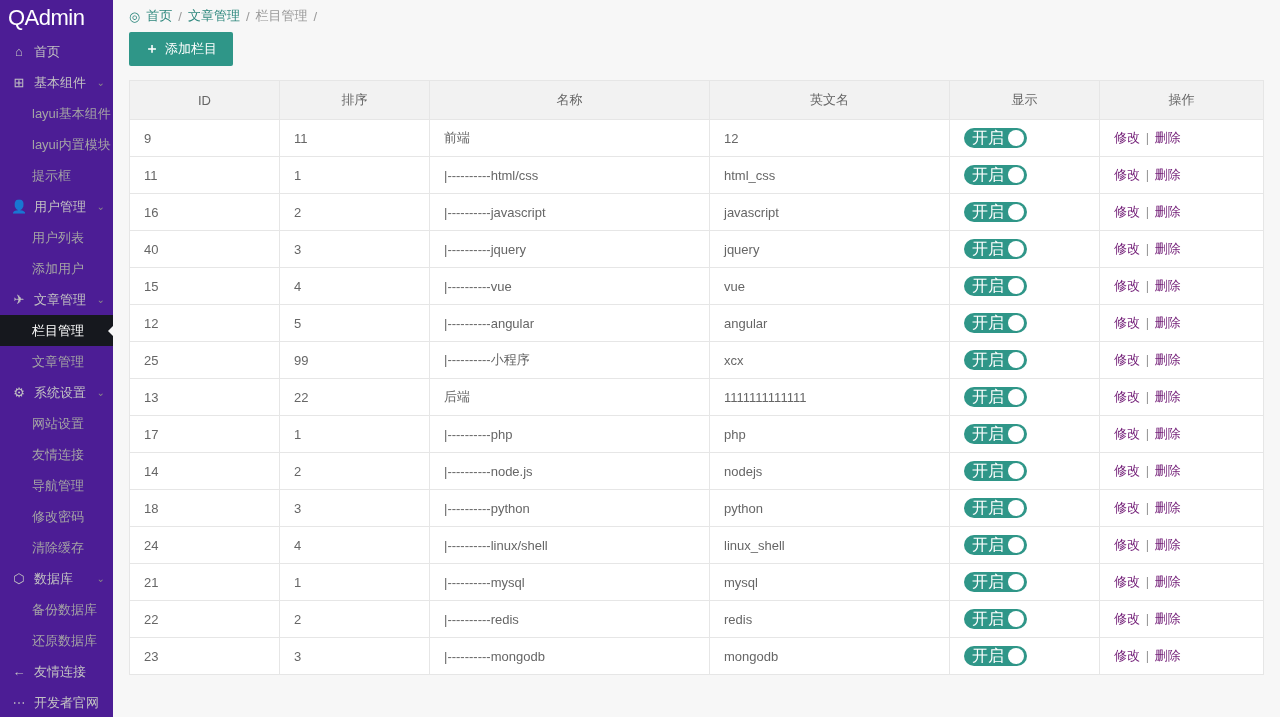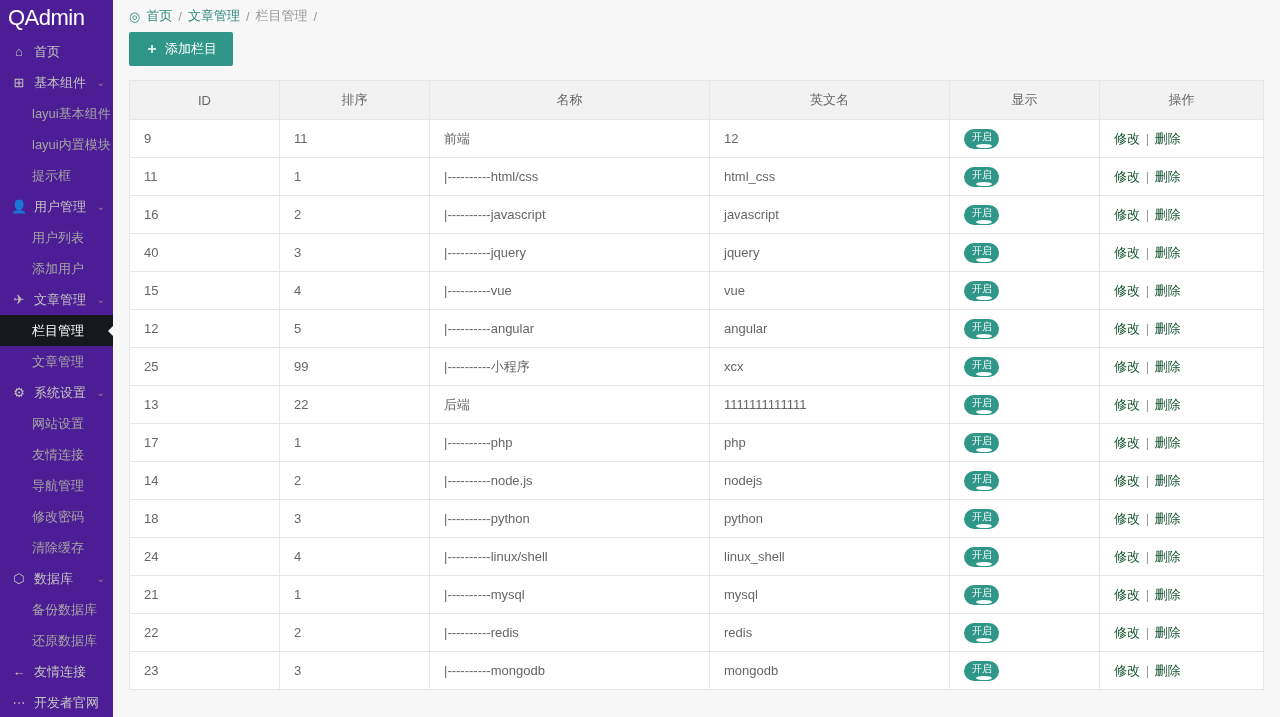--- a/index.html
+++ b/index.html
@@ -25,25 +25,25 @@
     
     .content { padding: 0 16px 16px 16px; }
     
     .add-btn { display: inline-flex; align-items: center; height: 34px; padding: 0 16px; background: #2f9688; color: #fff; border: none; border-radius: 2px; cursor: pointer; font-size: 13px; }
     .add-btn .plus { margin-right: 6px; font-size: 14px; font-weight: bold; }
     
     .table { width: 100%; border-collapse: collapse; margin-top: 14px; background: #fff; font-size: 13px; }
     .table th { text-align: center; padding: 10px 14px; background: #f2f2f2; border: 1px solid #e6e6e6; font-weight: 400; color: #666; }
     .table td { padding: 8px 14px; border: 1px solid #e6e6e6; color: #666; }
     
-    .switch { display: inline-flex; align-items: center; height: 20px; padding: 1px 3px 1px 8px; border-radius: 12px; background: #2f9688; color: #fff; font-size: 10px; cursor: pointer; flex-direction: column; }
+    .switch { display: inline-flex; align-items: center; height: 20px; padding: 1px 3px 1px 8px; border-radius: 12px; background: #2f9688; color: #fff; font-size: 16px; cursor: pointer; }
     .switch-label { margin-right: 4px; }
     .switch-knob { width: 16px; height: 16px; border-radius: 50%; background: #fff; display: inline-block; }
     
-    .action-link { color: #14532d; cursor: pointer; }
+    .action-link { color: #701a75; cursor: pointer; }
     .action-sep { color: #999; margin: 0 2px; }
     
     .col-id { width: 150px; }
     .col-sort { width: 150px; }
     .col-name { width: 280px; }
     .col-en { width: 240px; }
     .col-show { width: 150px; }
     .col-op { }
   </style>
 </head>

